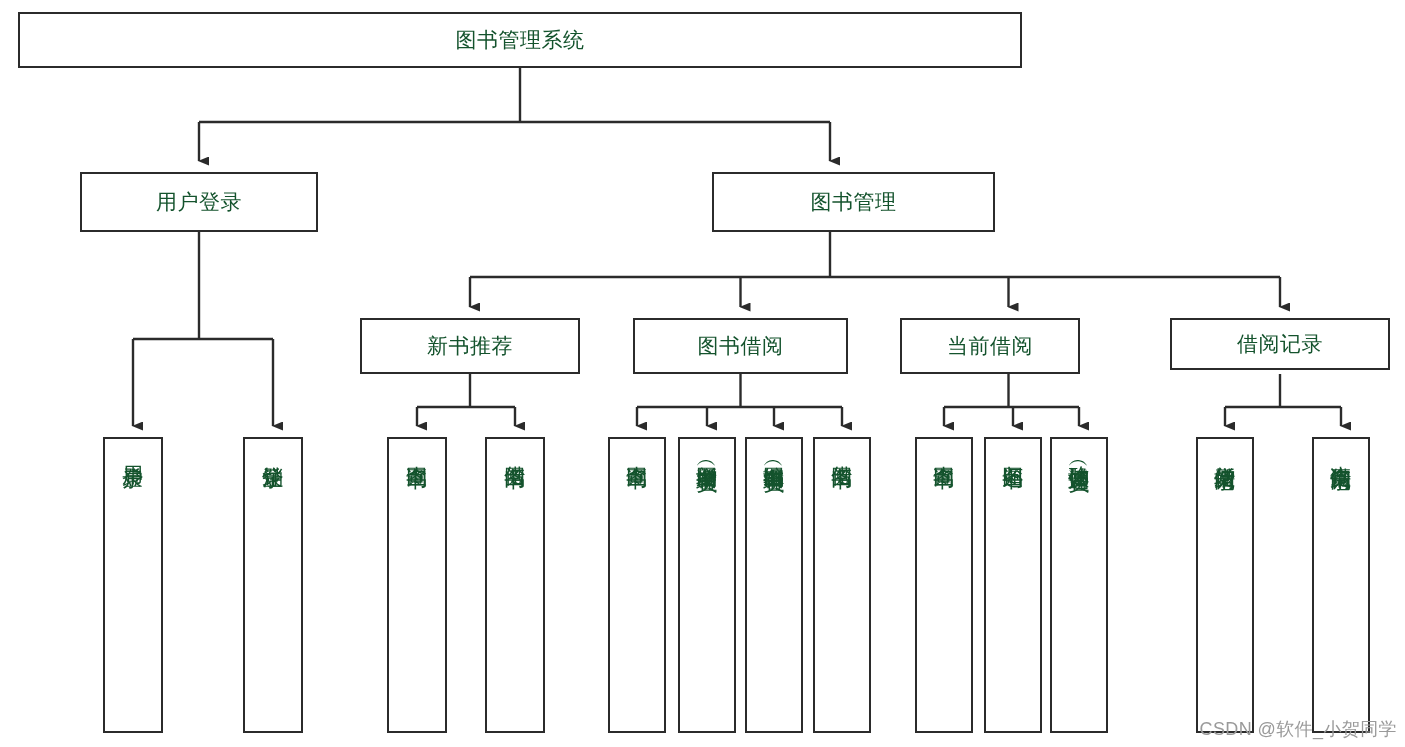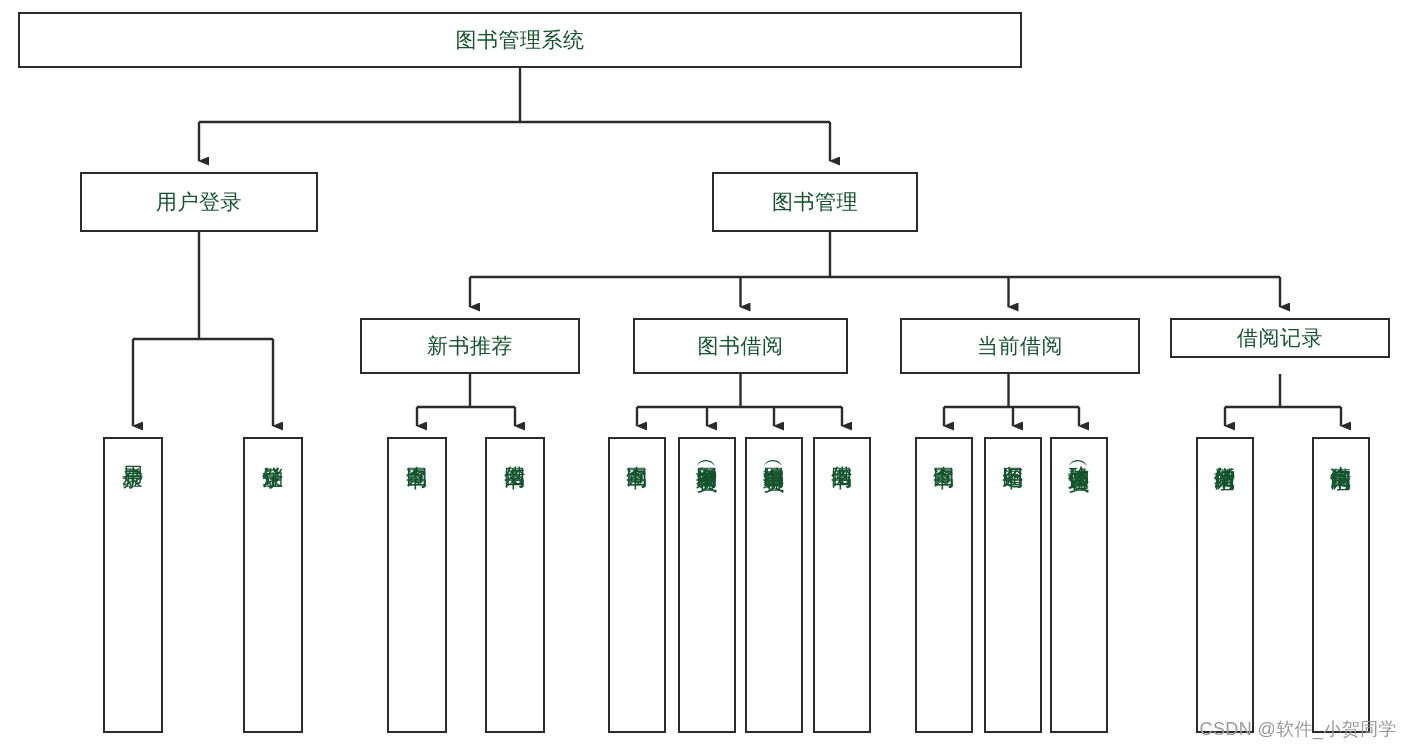--- a/index.html
+++ b/index.html
@@ -123,34 +123,34 @@
       </g>
   </svg>
 
   <div class="node node-root" id="n-root" style="left: 18px; top: 12px; width: 1004px; height: 56px;">
     <span class="node-label">图书管理系统</span>
   </div>
 
   <div class="node node-l2" id="n-user-login" style="left: 80px; top: 172px; width: 238px; height: 60px;">
     <span class="node-label">用户登录</span>
   </div>
-  <div class="node node-l2" id="n-book-manage" style="left: 712px; top: 172px; width: 206px; height: 60px;">
+  <div class="node node-l2" id="n-book-manage" style="left: 712px; top: 172px; width: 283px; height: 60px;">
     <span class="node-label">图书管理</span>
   </div>
 
   <div class="node node-l3" id="n-new-book-rec" style="left: 360px; top: 318px; width: 220px; height: 56px;">
     <span class="node-label">新书推荐</span>
   </div>
   <div class="node node-l3" id="n-book-borrow" style="left: 633px; top: 318px; width: 215px; height: 56px;">
     <span class="node-label">图书借阅</span>
   </div>
-  <div class="node node-l3" id="n-current-borrow" style="left: 900px; top: 318px; width: 240px; height: 56px;">
+  <div class="node node-l3" id="n-current-borrow" style="left: 900px; top: 318px; width: 180px; height: 56px;">
     <span class="node-label">当前借阅</span>
   </div>
-  <div class="node node-l3" id="n-borrow-record" style="left: 1170px; top: 318px; width: 220px; height: 40px;">
+  <div class="node node-l3" id="n-borrow-record" style="left: 1170px; top: 318px; width: 220px; height: 52px;">
     <span class="node-label">借阅记录</span>
   </div>
 
   <div class="node node-leaf" id="n-leaf-user-login" style="left: 103px; top: 437px; width: 60px; height: 296px;">
     <span class="node-label">用户登录</span>
   </div>
   <div class="node node-leaf" id="n-leaf-logout" style="left: 243px; top: 437px; width: 60px; height: 296px;">
     <span class="node-label">注销登录</span>
   </div>
   <div class="node node-leaf" id="n-leaf-query-book-1" style="left: 387px; top: 437px; width: 60px; height: 296px;">

